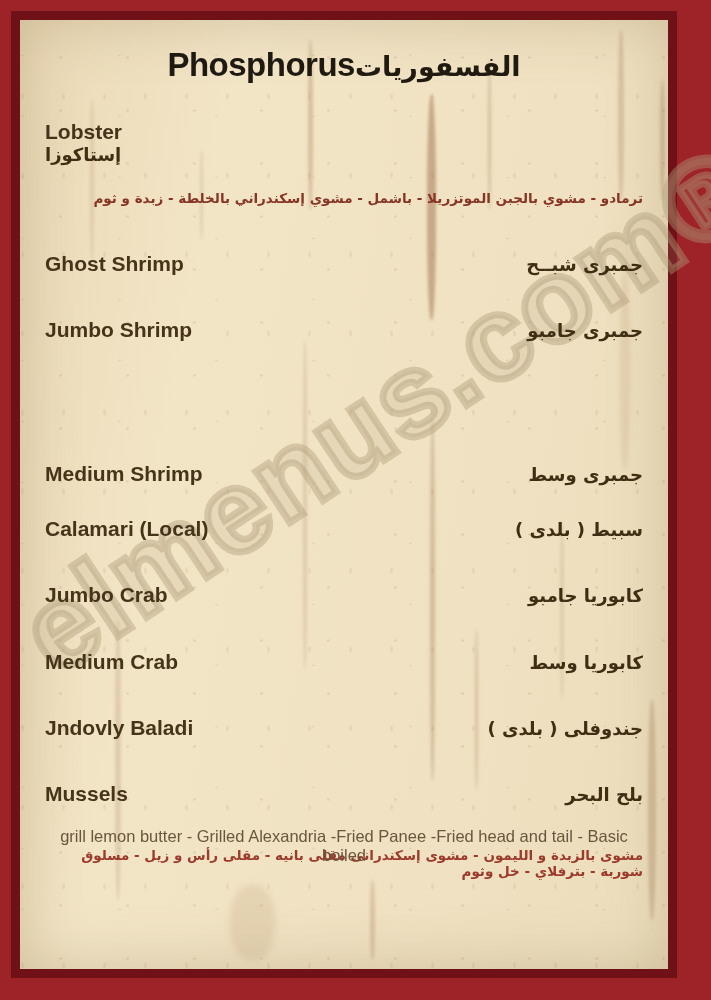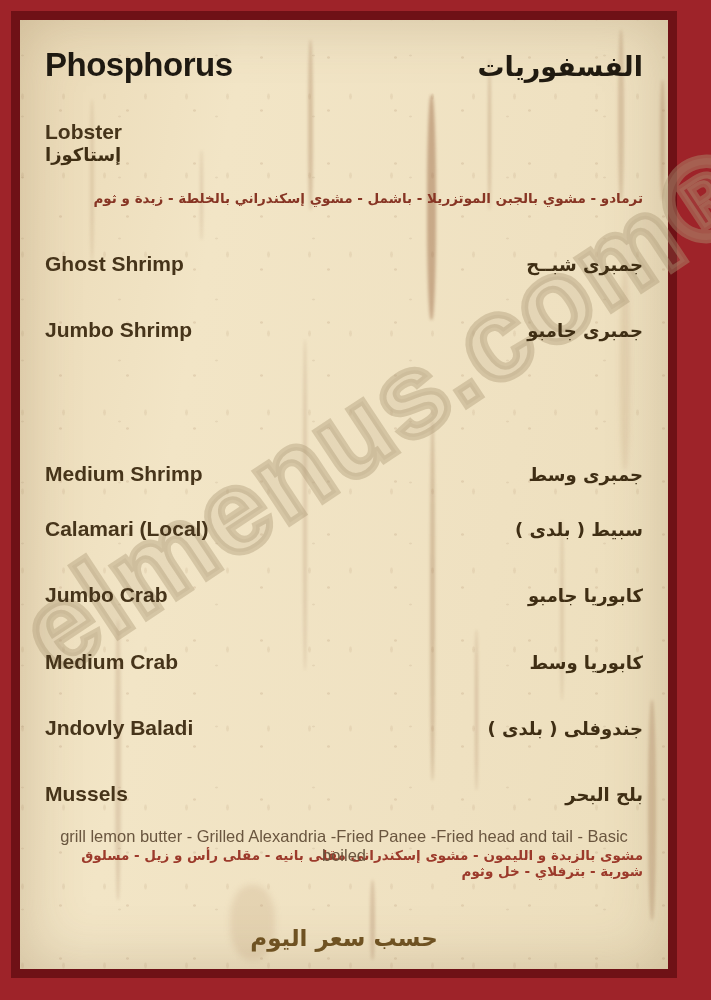--- a/index.html
+++ b/index.html
@@ -80,21 +80,21 @@
     <div class="streak" style="left:540px;top:500px;width:4px;height:180px;background:rgba(160,120,85,.18);"></div>
     <div class="streak" style="left:628px;top:680px;width:8px;height:220px;background:rgba(150,105,70,.28);"></div>
     <div class="streak" style="left:180px;top:130px;width:3px;height:90px;background:rgba(160,120,85,.20);"></div>
     <div class="streak" style="left:350px;top:860px;width:5px;height:80px;background:rgba(150,105,70,.25);"></div>
     <div class="streak" style="left:210px;top:865px;width:45px;height:75px;background:rgba(180,140,100,.18);filter:blur(3px);"></div>
     <div class="streak" style="left:600px;top:250px;width:10px;height:200px;background:rgba(185,150,110,.20);filter:blur(2px);"></div>
     <div class="vignette"></div>
 
     <div class="watermark">elmenus.com®</div>
 
-    <div class="row" style="top:26px;">
+    <div class="row" style="top:26px;justify-content:center;">
       <span class="title-en">Phosphorus</span>
       <span class="title-ar">الفسفوريات</span>
     </div>
 
     <div class="row" style="top:100px;flex-direction:column;">
       <span class="item-en">Lobster</span>
       <span class="item-ar">إستاكوزا</span>
     </div>
     <div class="note" style="top:170px;">ترمادو - مشوي بالجبن الموتزريلا - باشمل - مشوي إسكندراني بالخلطة - زبدة و ثوم</div>
 
@@ -127,16 +127,15 @@
       <span class="item-ar">جندوفلى ( بلدى )</span>
     </div>
     <div class="row" style="top:762px;">
       <span class="item-en">Mussels</span>
       <span class="item-ar">بلح البحر</span>
     </div>
 
     <div class="footer-ar" style="top:827px;">مشوى بالزبدة و الليمون - مشوى إسكندرانى مقلى بانيه - مقلى رأس و زيل - مسلوق شوربة - بترفلاي - خل وثوم</div>
     <div class="footer-en" style="top:807px;">grill lemon butter - Grilled Alexandria -Fried Panee -Fried head and tail - Basic boiled</div>
 
-    <div class="price-note" style="top:905px;">حسب سعر اليوم</div>
 
   </div>
 </div>
 
 </body></html>

